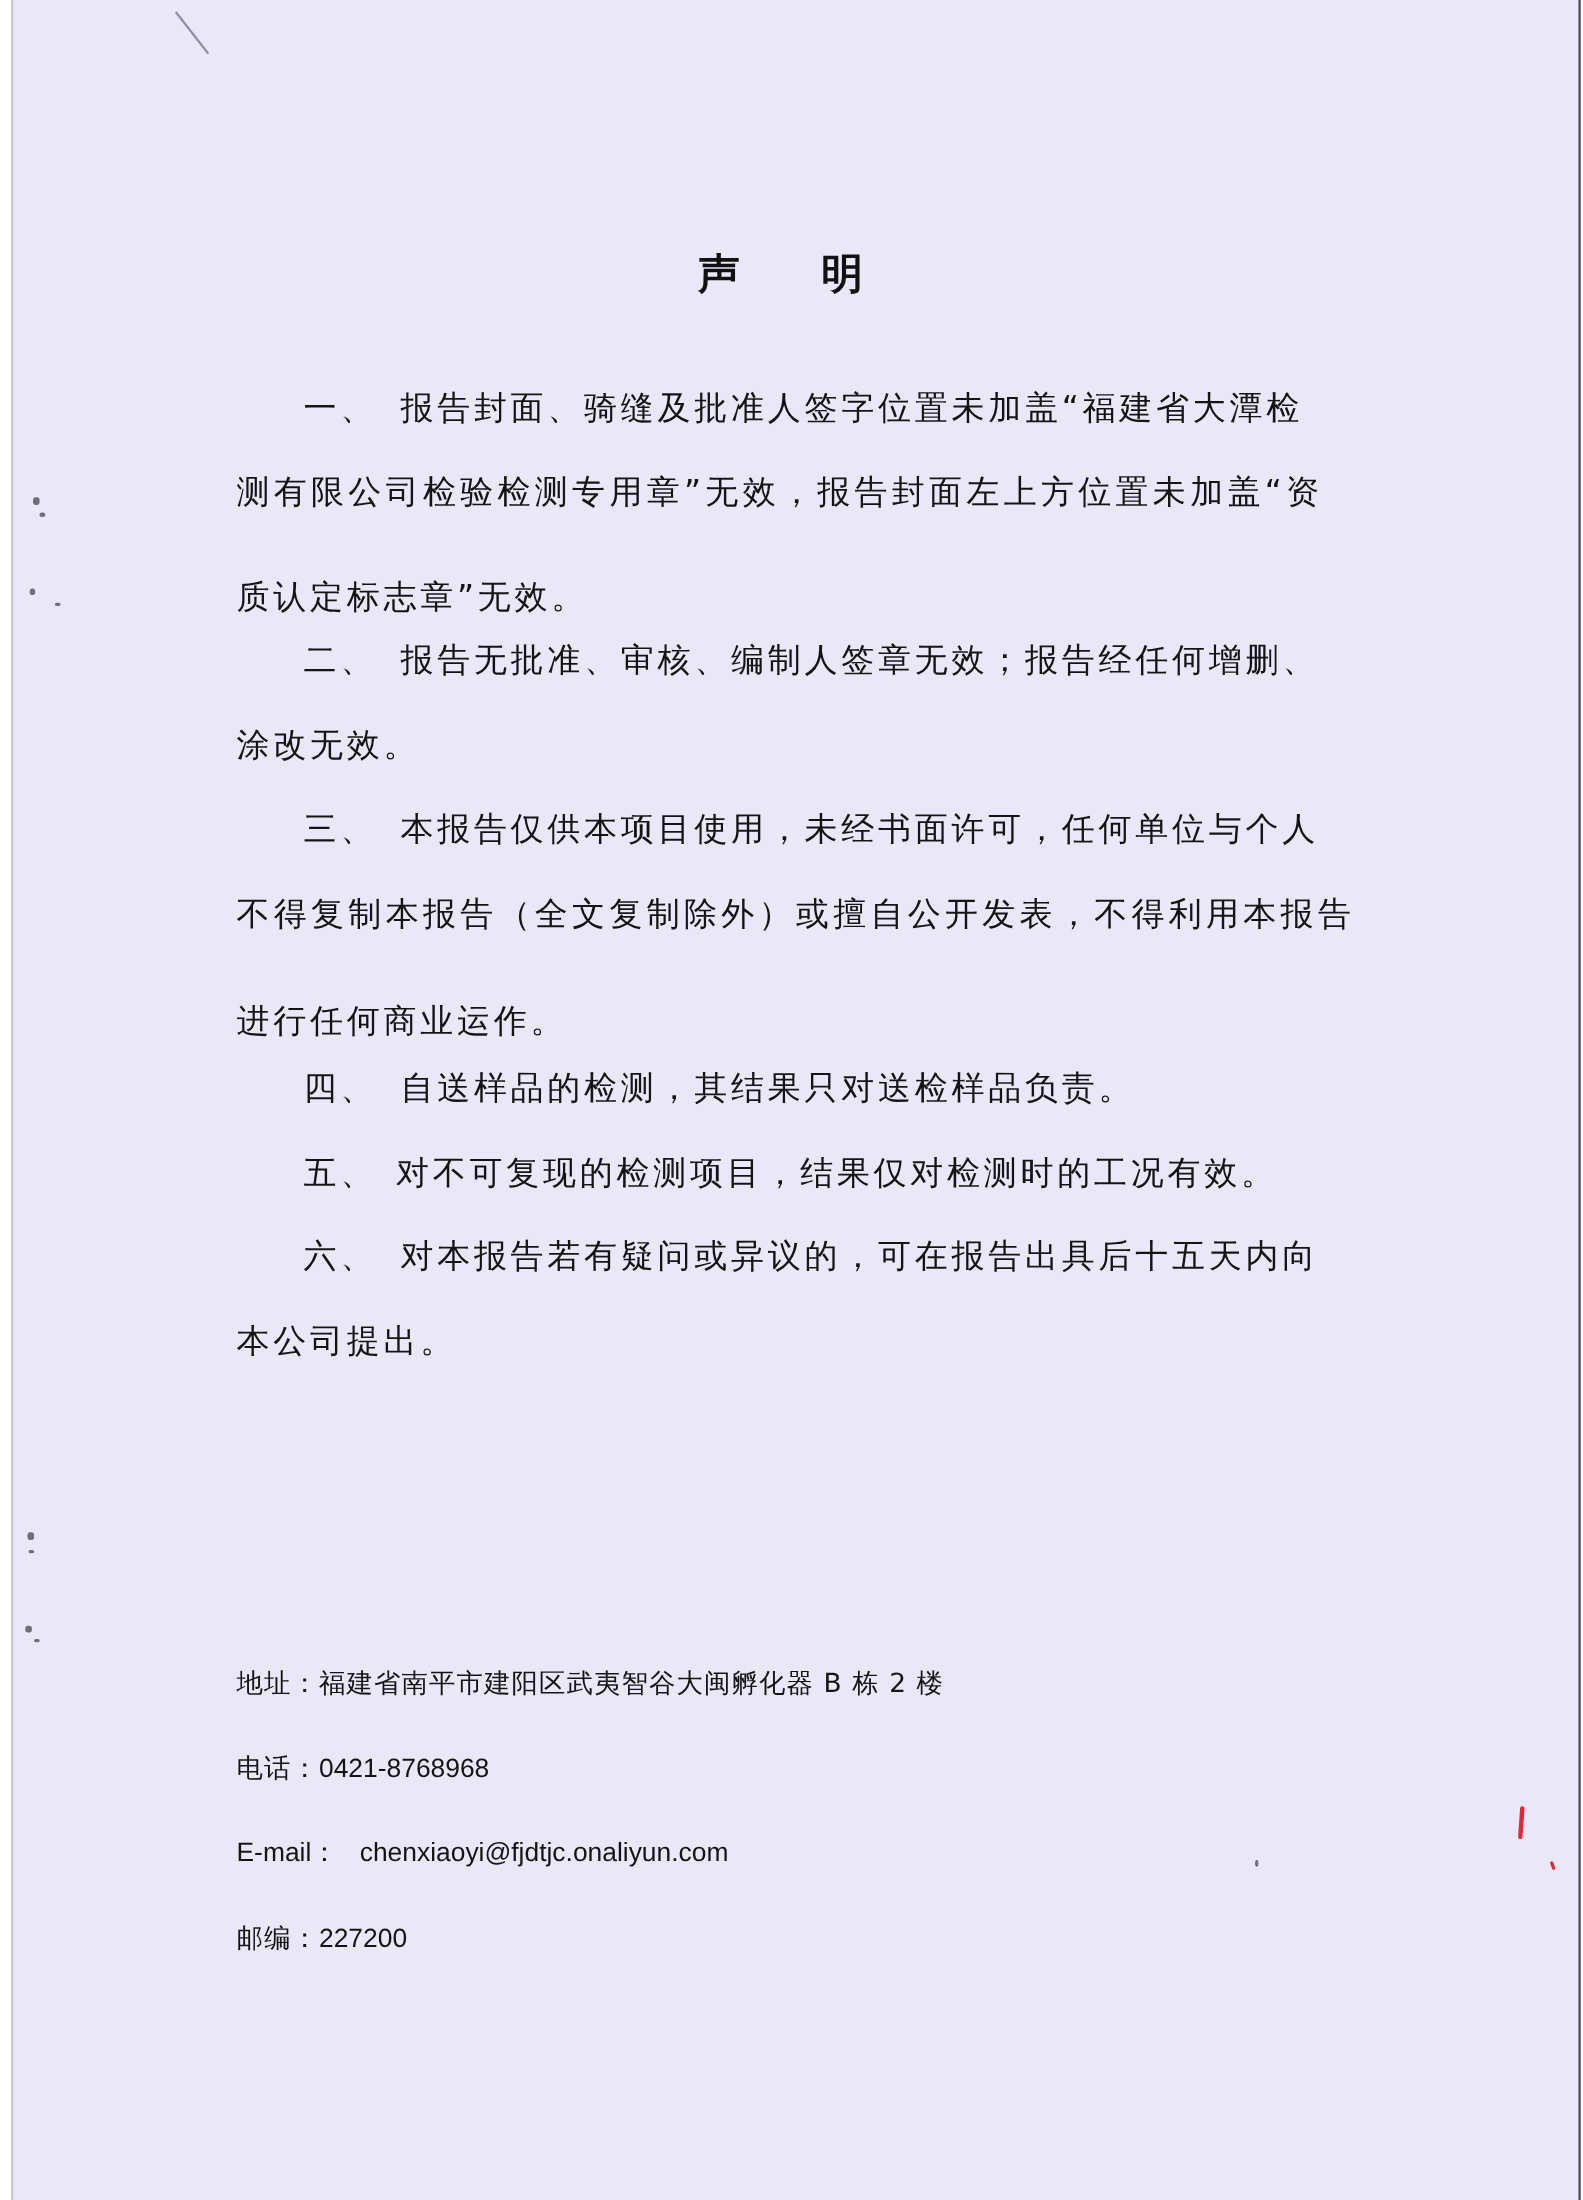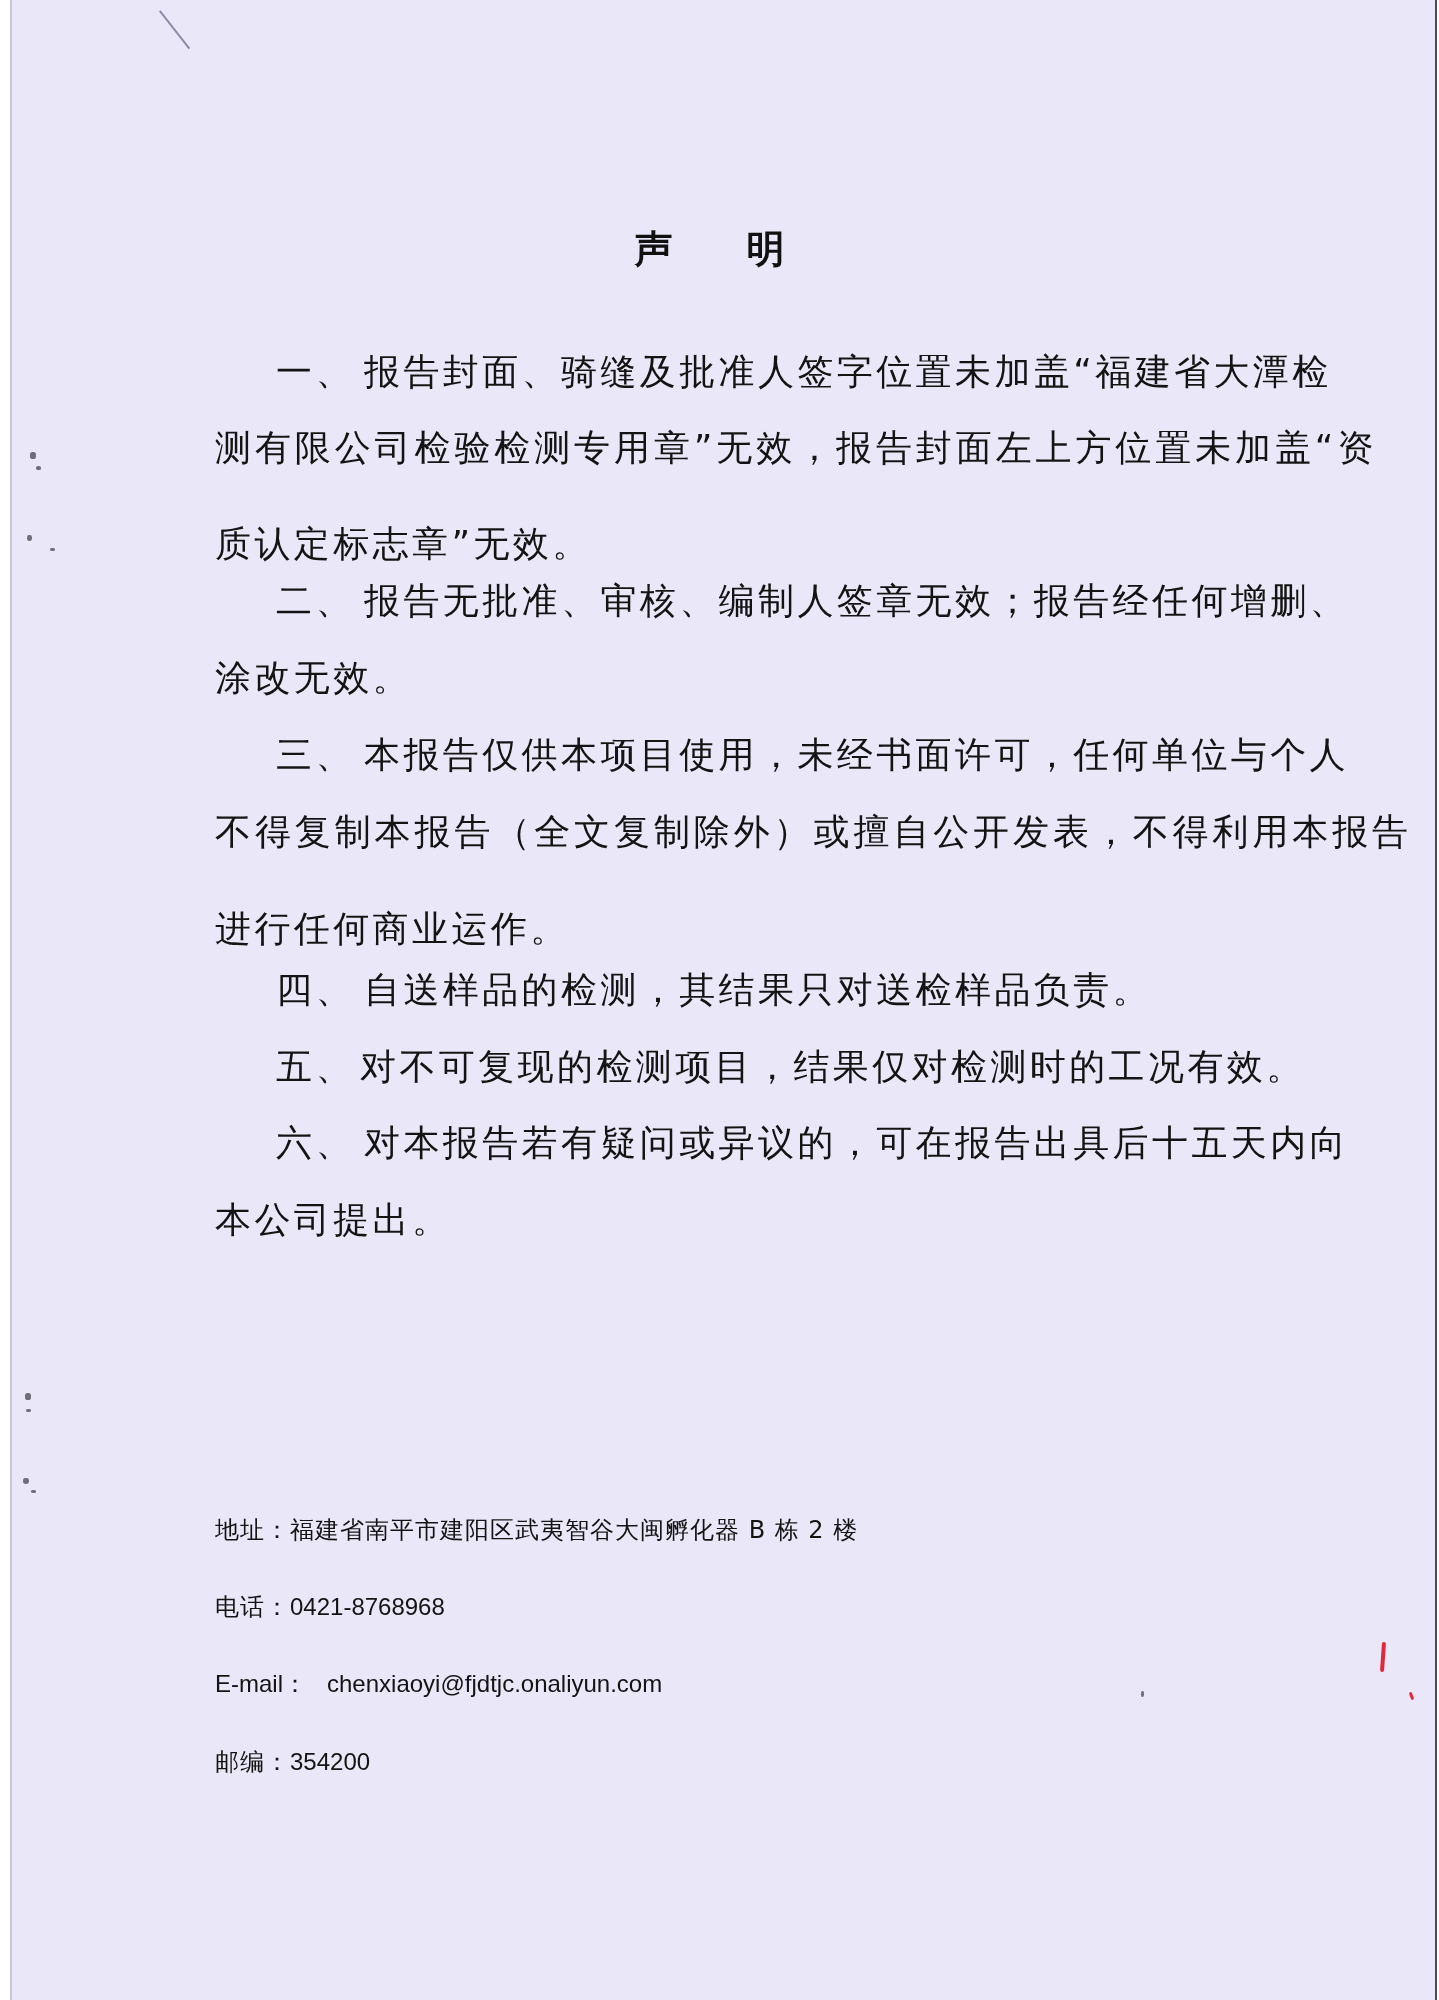--- a/index.html
+++ b/index.html
@@ -42,21 +42,21 @@
       line-height: 46px;
       color: #111;
       letter-spacing: 0;
       margin-left: -10px;
     }
     .title span { display: inline-block; }
     .title .gap { width: 74px; }
     .line {
       position: absolute;
       font-family: "DejaVu Sans", sans-serif;
-      font-size: 36px;
+      font-size: 30px;
       line-height: 40px;
       color: #141414;
       white-space: nowrap;
       letter-spacing: 3.4px;
     }
     .num {
       display: inline-block;
       width: 88px;
     }
     .footer-line {
@@ -159,14 +159,14 @@
 <div class="footer-line" style="top:1510px;">
   <span>地址：</span><span>福建省南平市建阳区武夷智谷大闽孵化器 B 栋 2 楼</span>
 </div>
 <div class="footer-line" style="top:1587px;">
   <span>电话：</span><span class="val">0421-8768968</span>
 </div>
 <div class="footer-line" style="top:1664px;">
   <span class="val">E-mail：</span><span class="val" style="margin-left:20px;">chenxiaoyi@fjdtjc.onaliyun.com</span>
 </div>
 <div class="footer-line" style="top:1742px;">
-  <span>邮编：</span><span class="val">354200</span>
+  <span>邮编：</span><span class="val">227200</span>
 </div>
 
 </body></html>

